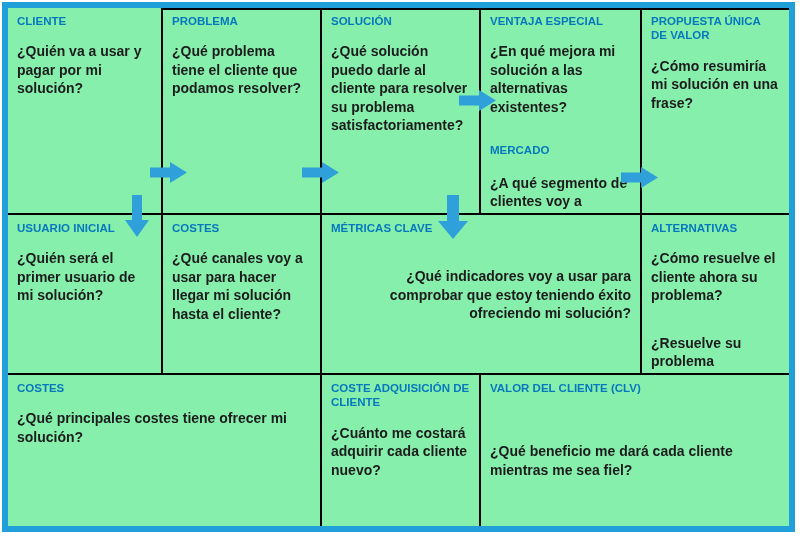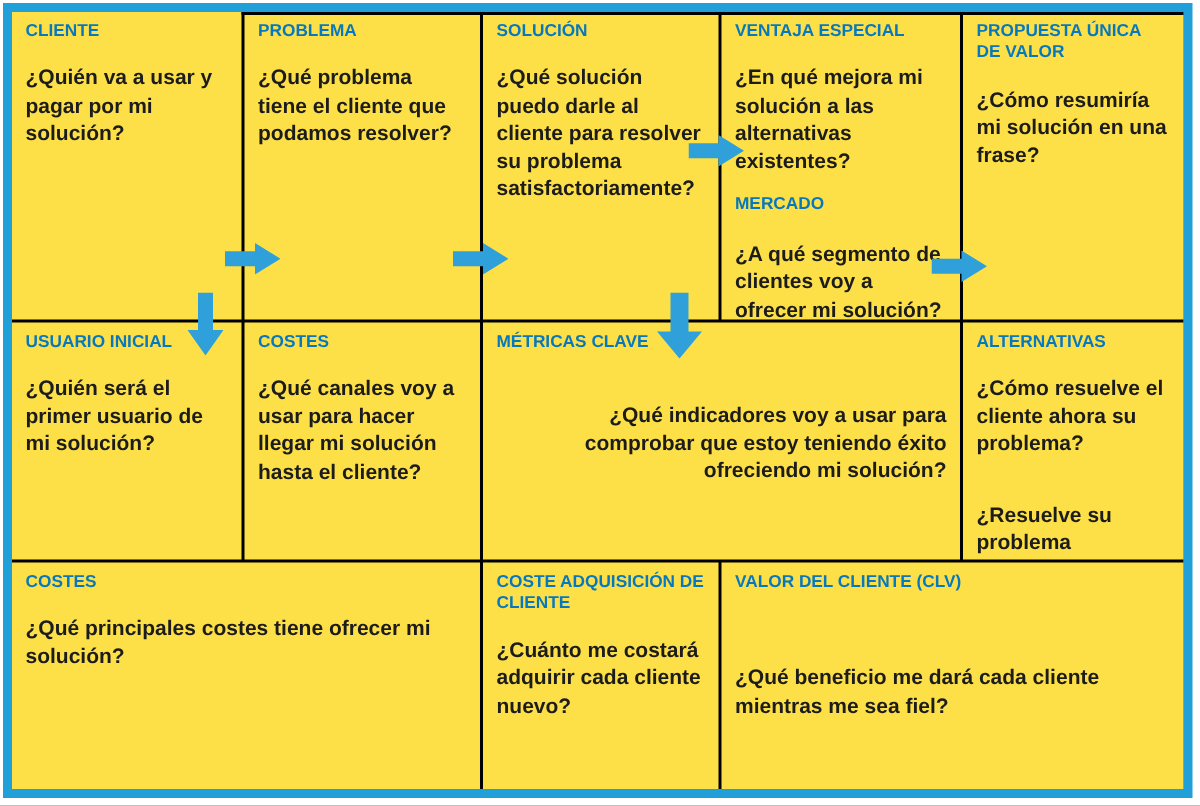--- a/index.html
+++ b/index.html
@@ -19,40 +19,40 @@
   }
   .grid {
     position: absolute; left: 0; top: 0;
     width: 781px; height: 518px;
     display: grid;
     grid-template-columns: 153px 157px 157px 159px 1fr;
     grid-template-rows: 205px 158px 1fr;
     gap: 2px;
     background: var(--grid-black, #000000);
   }
-  .cell { background: #fde047; padding: 6px 9px 19px 9px; overflow: hidden; }
+  .cell { background: #86efac; padding: 6px 9px 19px 9px; overflow: hidden; }
   .cell h2 {
     margin: 0;
     font-size: 11.5px;
     font-weight: bold;
     color: var(--header-blue, #0778BE);
     line-height: 1.25;
   }
   .cell p {
     margin: 14px 0 0 0;
     font-size: 14px;
     font-weight: bold;
     color: var(--text-black, #1C1C1C);
     line-height: 1.32;
   }
   .span2c { grid-column: span 2; }
   .cell-propuesta h2 { max-width: 122px; }
   .cell-metricas p { margin-top: 32px; text-align: right; }
   .cell-valor p { margin-top: 47px; }
-  .cell-ventaja .subhead { margin-top: 13px; }
+  .cell-ventaja .subhead { margin-top: 27px; }
   .cell-ventaja .subq { margin-top: 16px; }
   .cell-alternativas .q2 { margin-top: 29px; }
   .top-line {
     position: absolute; left: 161px; top: 8px;
     width: 628px; height: 2px;
     background: var(--grid-black, #000000);
     z-index: 2;
   }
   .arrow { position: absolute; z-index: 5; line-height: 0; }
   .arrow svg { display: block; }

